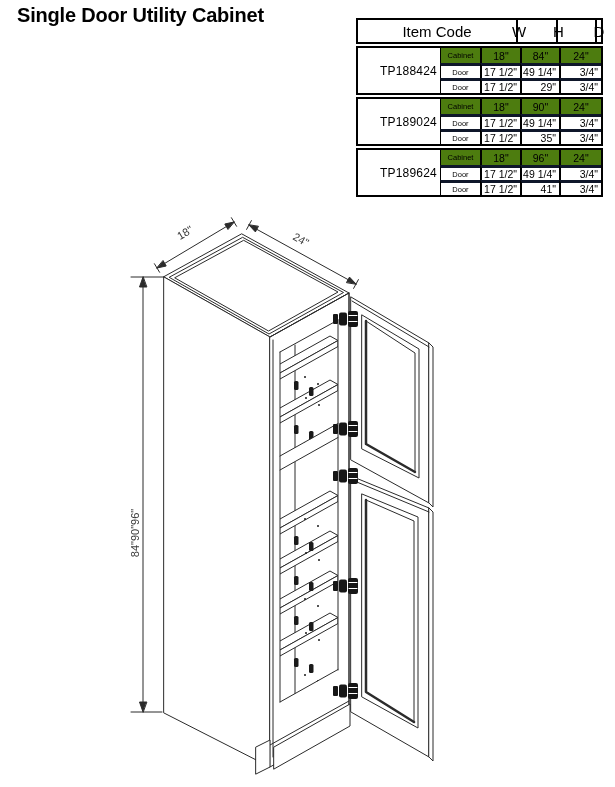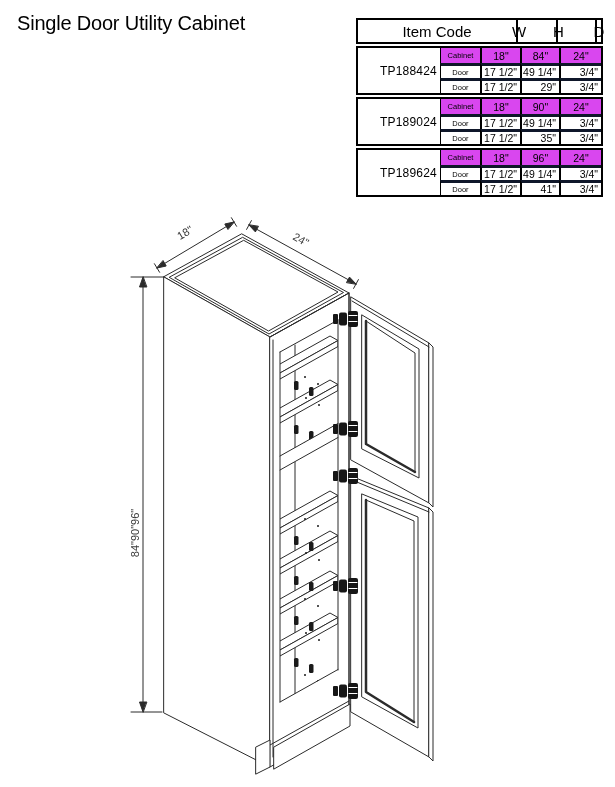--- a/index.html
+++ b/index.html
@@ -1,37 +1,37 @@
 <!DOCTYPE html>
 <html><head>
 <meta charset="utf-8">
 <style>
   html,body{margin:0;padding:0;background:#fff;}
   body{width:615px;height:787px;position:relative;overflow:hidden;
        font-family:"Liberation Sans",sans-serif;color:#000;}
-  .page-title{position:absolute;left:17px;top:12px;font-size:20px;font-weight:normal;
+  .page-title{position:absolute;left:17px;top:4px;font-size:20px;font-weight:bold;
        letter-spacing:-0.2px;white-space:nowrap;}
   svg#drawing{position:absolute;left:0;top:0;}
   svg text{font-family:"Liberation Sans",sans-serif;font-size:11px;fill:#3a3a3a;}
 
   
   .tbox{position:absolute;background:#fff;border:2px solid #000;box-sizing:border-box;width:247px;}
   .thead{left:356px;top:18px;height:26px;display:grid;grid-template-columns:122px 40px 39px 42px;}
   .hc{display:flex;align-items:center;justify-content:center;font-size:15px;margin-left:36px;}
   .hc + .hc{border-left:2px solid #000;}
   .tg{left:356px;display:grid;grid-template-columns:82px 40px 40px 39px 42px;grid-auto-rows:15px;height:49px;}
   .tg .code{grid-column:1;grid-row:1/4;display:flex;align-items:center;justify-content:center;
        font-size:12px;letter-spacing:0.2px;padding-left:19px;}
   .cell{display:flex;align-items:center;white-space:nowrap;box-sizing:border-box;}
   .part{border-left:1px solid #000;font-size:7.5px;justify-content:center;}
   .val{border-left:2px solid #000;font-size:10.5px;}
   .ct{justify-content:center;}
   .rt{justify-content:flex-end;padding-right:3px;}
   .bt{border-top:3px solid #0f172a;}
-  .shade{background:#d946ef;}
+  .shade{background:#4d7c0f;}
   .g1{top:46px;} .g2{top:97px;} .g3{top:148px;}
 </style>
 </head>
 <body>
 
 <div class="page-title">Single Door Utility Cabinet</div>
 
 <svg id="drawing" width="615" height="787" viewBox="0 0 615 787">
   <defs>
     <clipPath id="clipUp">

